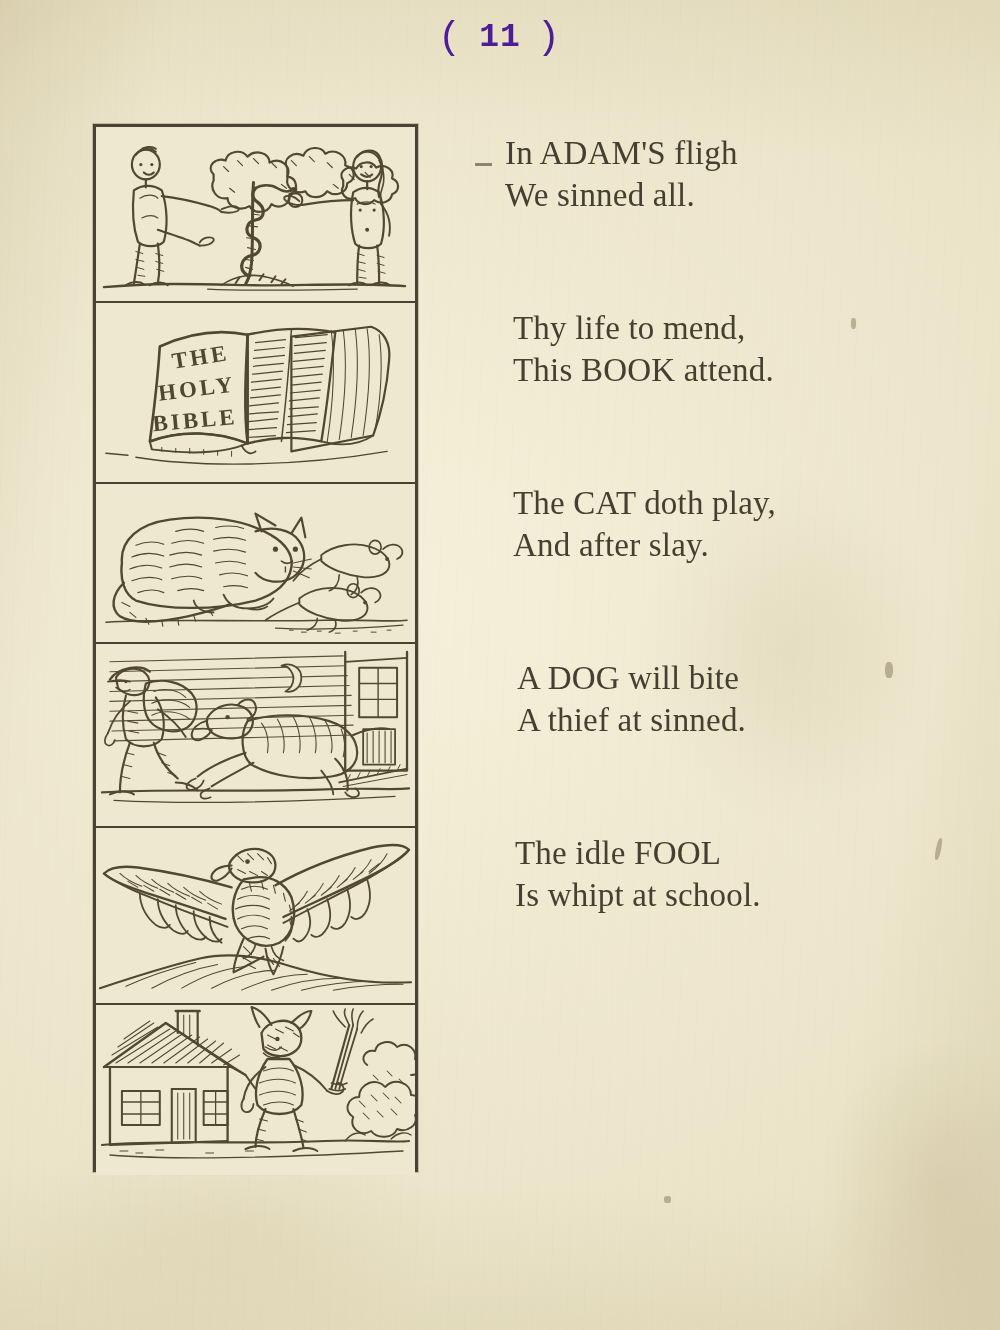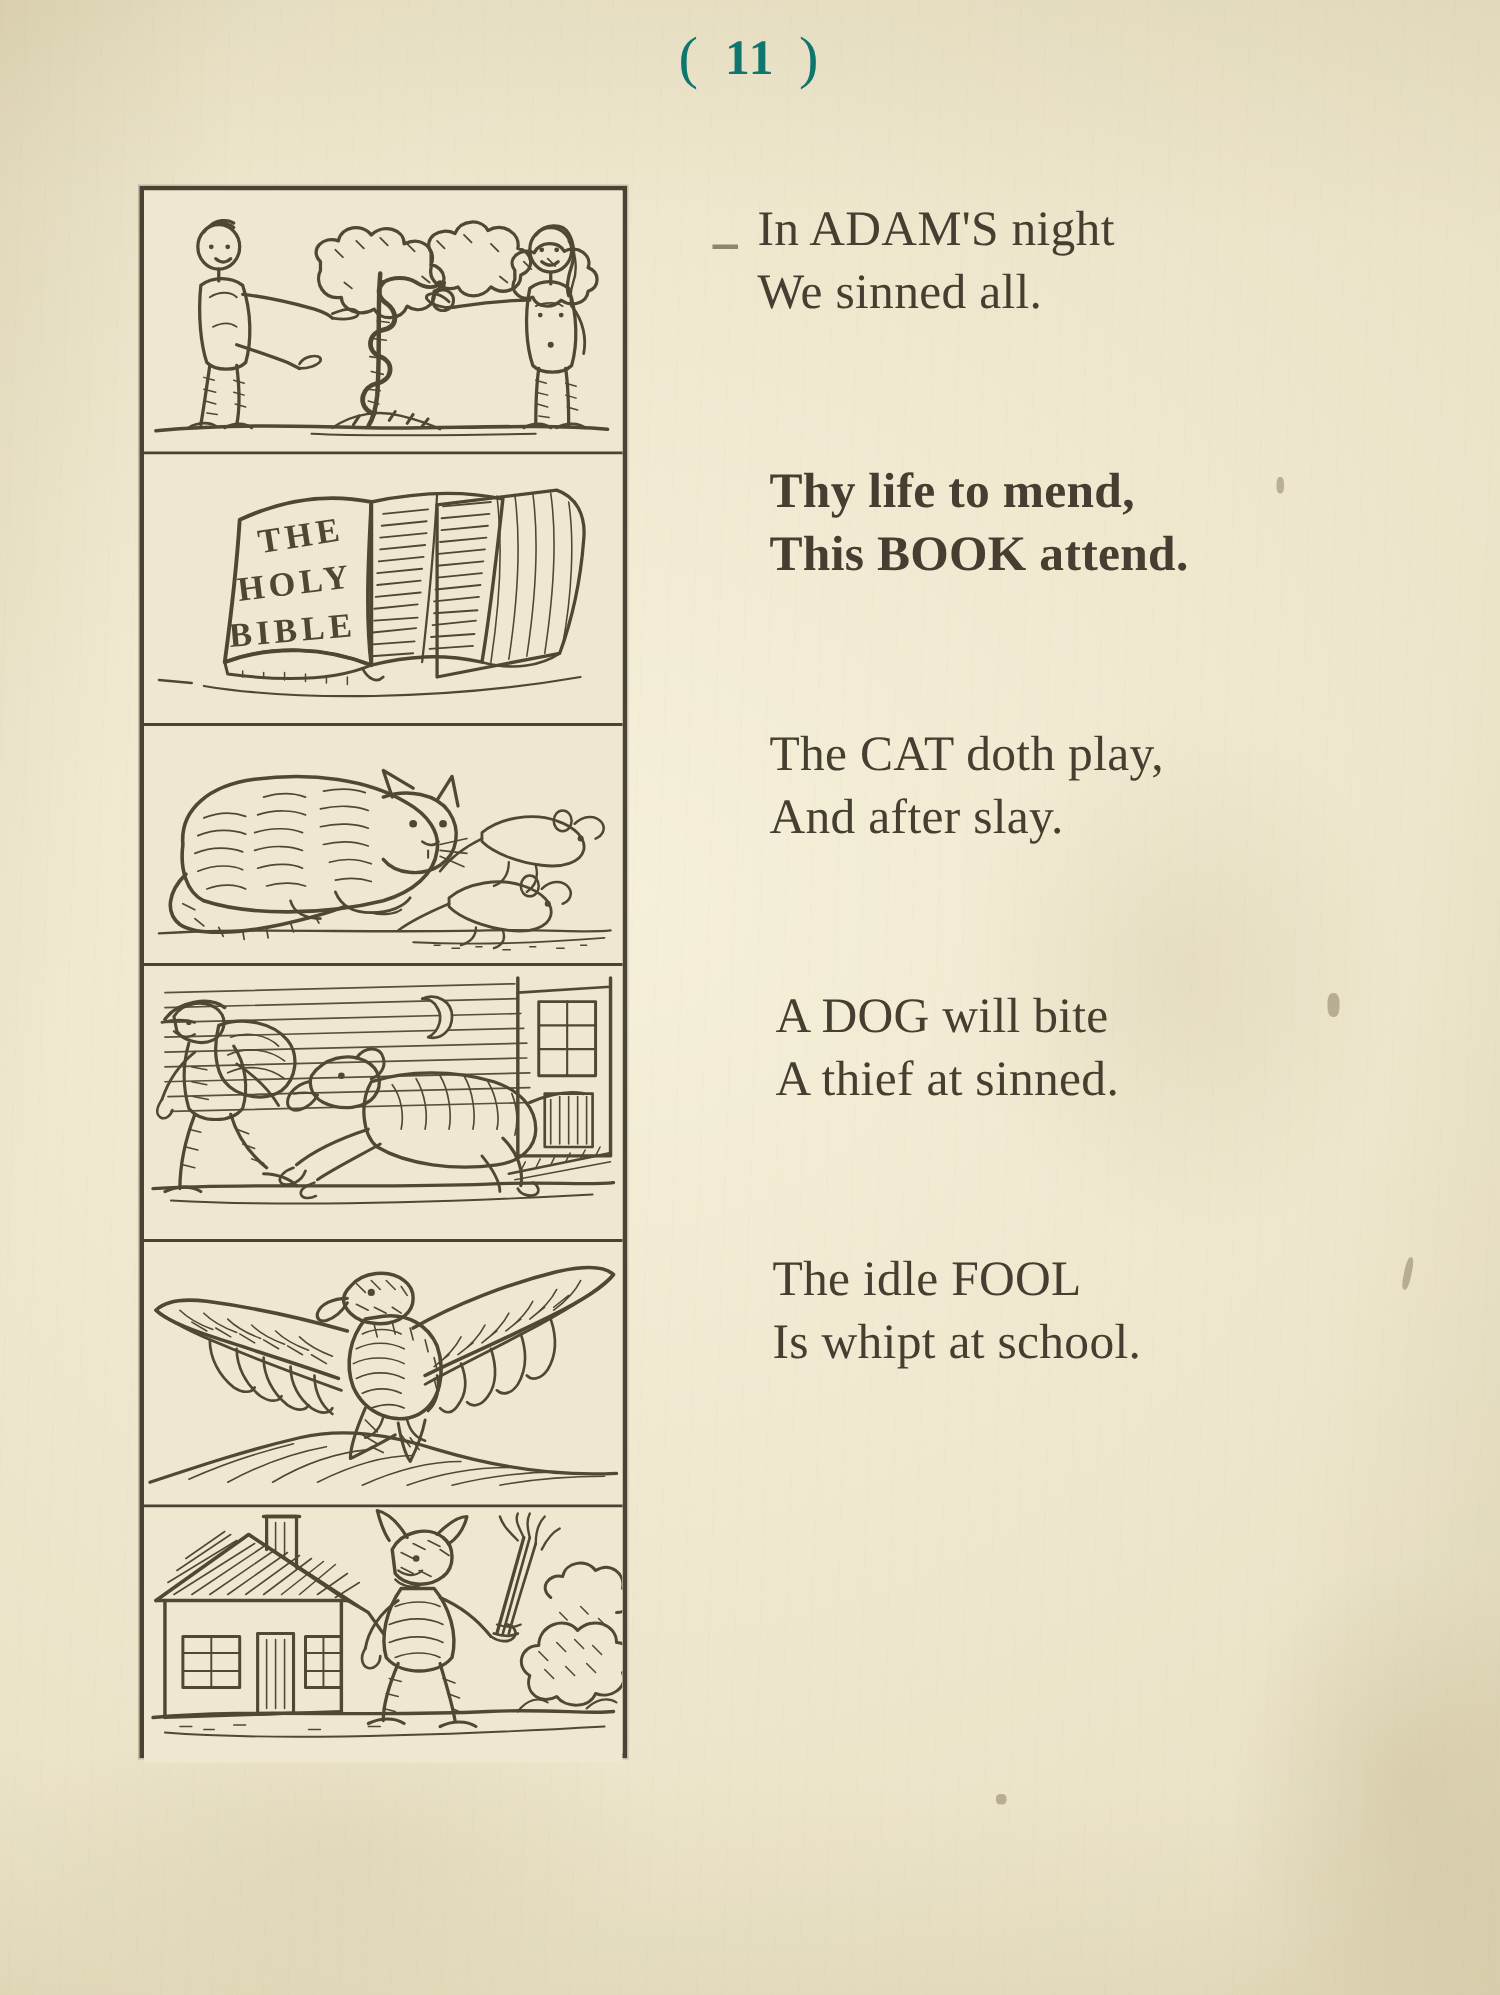--- a/index.html
+++ b/index.html
@@ -51,22 +51,22 @@
   
   .page-head {
     position: absolute;
     top: 14px; left: 0; right: 0;
     text-align: center;
   }
   .folio {
     display: inline-block;
     font-size: 35px;
     letter-spacing: 2px;
-    color: #0f766e;
-    font-family: Liberation Serif, serif;
+    color: #4c1d95;
+    font-family: Liberation Mono, monospace;
   }
   .folio .paren { font-size: 39px; position: relative; top: 2px; }
   .folio .num { font-weight: bold; font-size: 33px; padding: 0 16px; letter-spacing: 1px; }
 
   
   .cuts {
     position: absolute;
     left: 93px; top: 124px;
     width: 325px; height: 1048px;
     border: 3px solid #4a4232;
@@ -622,25 +622,25 @@
 
   <div class="dash-mark"></div>
   <div class="speck" style="left:885px;top:662px;width:8px;height:16px;"></div>
   <div class="speck" style="left:936px;top:838px;width:5px;height:22px;transform:rotate(12deg);"></div>
   <div class="speck" style="left:664px;top:1196px;width:7px;height:7px;"></div>
   <div class="speck" style="left:851px;top:318px;width:5px;height:11px;"></div>
 
   <div class="verses">
 
     <div class="verse" style="margin-bottom:91px;">
-      <div class="line">In ADAM'S night</div>
+      <div class="line">In ADAM'S fligh</div>
       <div class="line">We sinned all.</div>
     </div>
 
-    <div class="verse" style="margin-bottom:91px;margin-left:8px;font-weight:bold;">
+    <div class="verse" style="margin-bottom:91px;margin-left:8px;">
       <div class="line">Thy life to mend,</div>
       <div class="line">This BOOK attend.</div>
     </div>
 
     <div class="verse" style="margin-bottom:91px;margin-left:8px;">
       <div class="line">The CAT doth play,</div>
       <div class="line">And after slay.</div>
     </div>
 
     <div class="verse" style="margin-bottom:91px;margin-left:12px;font-family:Liberation Serif, serif;">

